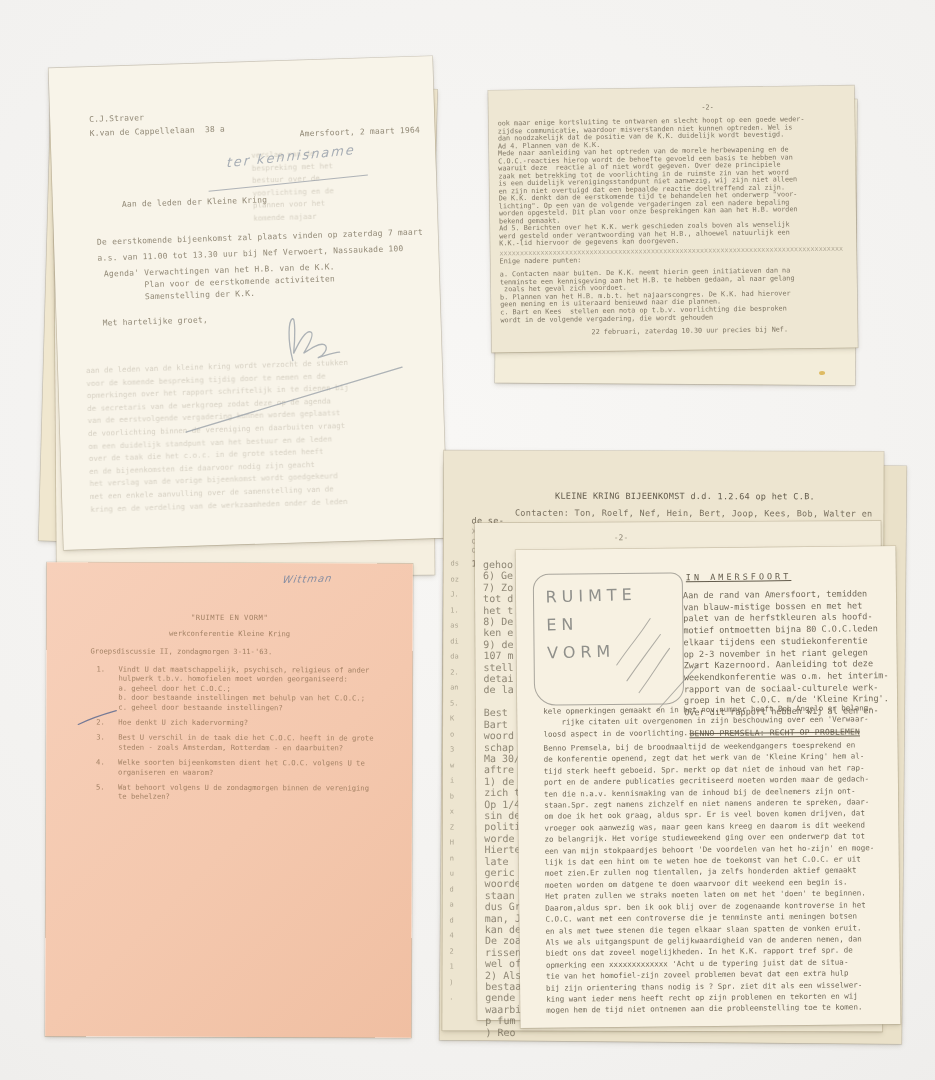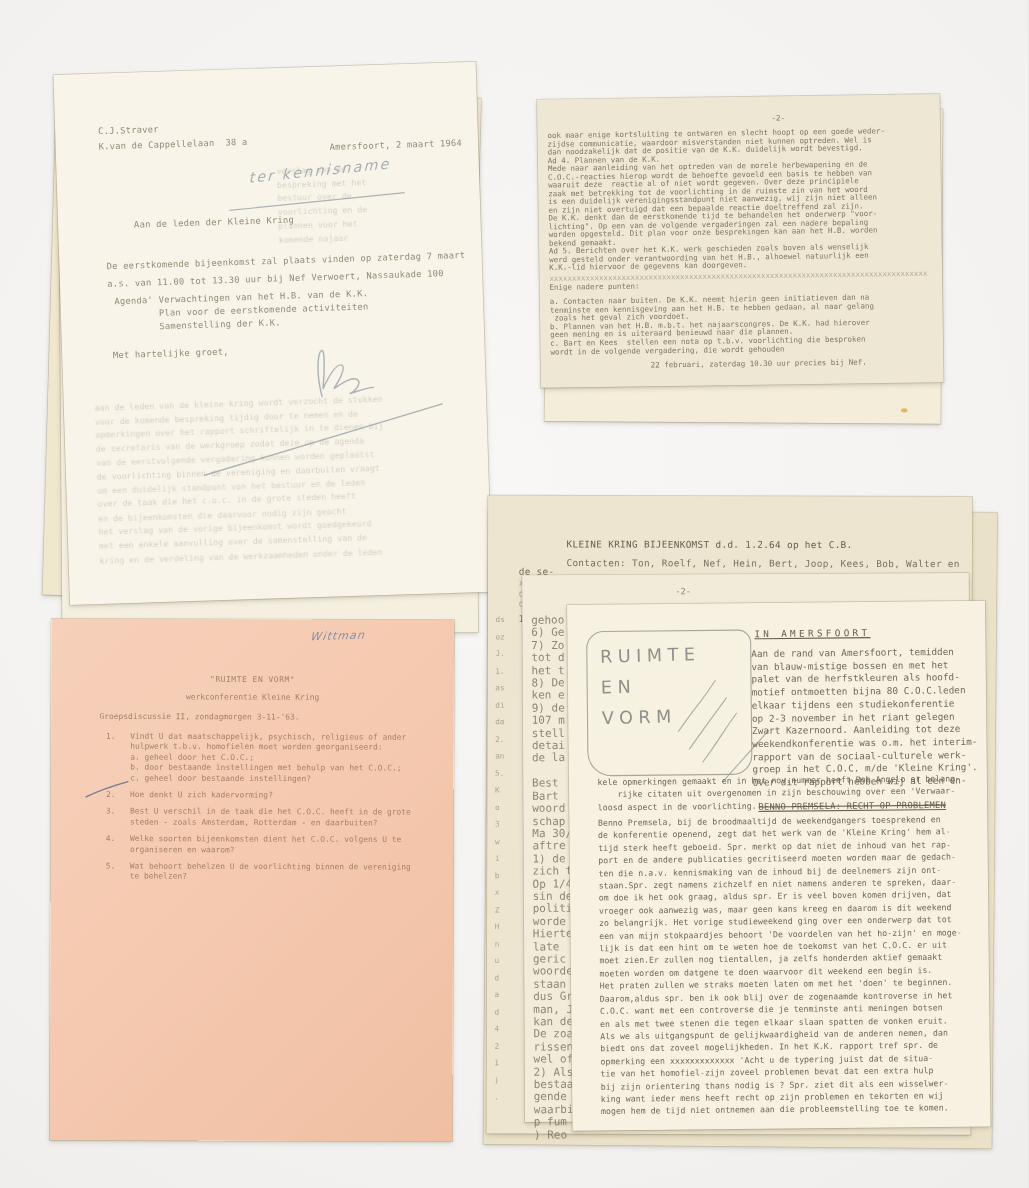--- a/index.html
+++ b/index.html
@@ -27,21 +27,21 @@
   
   .m4{font-size:8.5px;line-height:8.6px;letter-spacing:.3px;color:rgba(108,99,82,.9);}
   .sliver{font-size:7px;line-height:15.5px;color:rgba(108,99,82,.5);}
   .col2{font-size:10px;line-height:11.4px;color:rgba(110,101,84,.75);}
   .rp{color:rgba(100,92,76,.92);}
   .rp-col{font-size:8.5px;line-height:11.7px;}
   .rp-body{font-size:7.5px;line-height:11.4px;}
   .rp-title{font-family:"DejaVu Sans Mono",monospace;font-size:8.5px;letter-spacing:3px;color:rgba(92,84,68,.95);text-decoration:underline;}
   .rp-head{font-family:"DejaVu Sans Mono",monospace;font-size:8px;letter-spacing:.2px;color:rgba(92,84,68,.9);text-decoration:underline line-through;}
   .ul{}
-  .dark{color:rgba(92,84,70,.95);}
+  .dark{color:rgba(92,84,70,.95);margin-left:40px;}
   .faint{opacity:.55;}
   .boxhand{font-family:"DejaVu Sans","Liberation Sans",sans-serif;font-size:16px;letter-spacing:5px;line-height:28px;color:#90908b;transform:rotate(-1deg);}
   .pbox{border:1.4px solid rgba(150,148,140,.8);border-radius:16px 12px 18px 22px;}
   .dot{width:6px;height:4px;border-radius:50%;background:#d9b14e;opacity:.85;}
 </style>
 </head>
 <body>
 
 <div class="photo">
 
@@ -131,21 +131,21 @@
       <div class="q tw pk"><span class="qn">1.</span><span class="qt">Vindt U dat maatschappelijk, psychisch, religieus of ander
 hulpwerk t.b.v. homofielen moet worden georganiseerd:
 a. geheel door het C.O.C.;
 b. door bestaande instellingen met behulp van het C.O.C.;
 c. geheel door bestaande instellingen?</span></div>
       <div class="q tw pk"><span class="qn">2.</span><span class="qt">Hoe denkt U zich kadervorming?</span></div>
       <div class="q tw pk"><span class="qn">3.</span><span class="qt">Best U verschil in de taak die het C.O.C. heeft in de grote
 steden - zoals Amsterdam, Rotterdam - en daarbuiten?</span></div>
       <div class="q tw pk"><span class="qn">4.</span><span class="qt">Welke soorten bijeenkomsten dient het C.O.C. volgens U te
 organiseren en waarom?</span></div>
-      <div class="q tw pk"><span class="qn">5.</span><span class="qt">Wat behoort behelzen U de voorlichting binnen de vereniging
+      <div class="q tw pk"><span class="qn">5.</span><span class="qt">Wat behoort volgens U de zondagmorgen binnen de vereniging
 te behelzen?</span></div>
     </div>
     <svg class="abs" style="left:30px;top:144px;" width="44" height="22" viewBox="0 0 44 22">
       <path class="ink" d="M2,18 C10,14 26,8 40,4"></path>
     </svg>
   </section>
 
   <section class="stack" style="left:436px;top:448px;width:472px;height:600px;">
     <div class="sheet" style="left:6px;top:16px;width:462px;height:578px;transform:rotate(0.5deg);background:#eae1c9;"></div>
 

